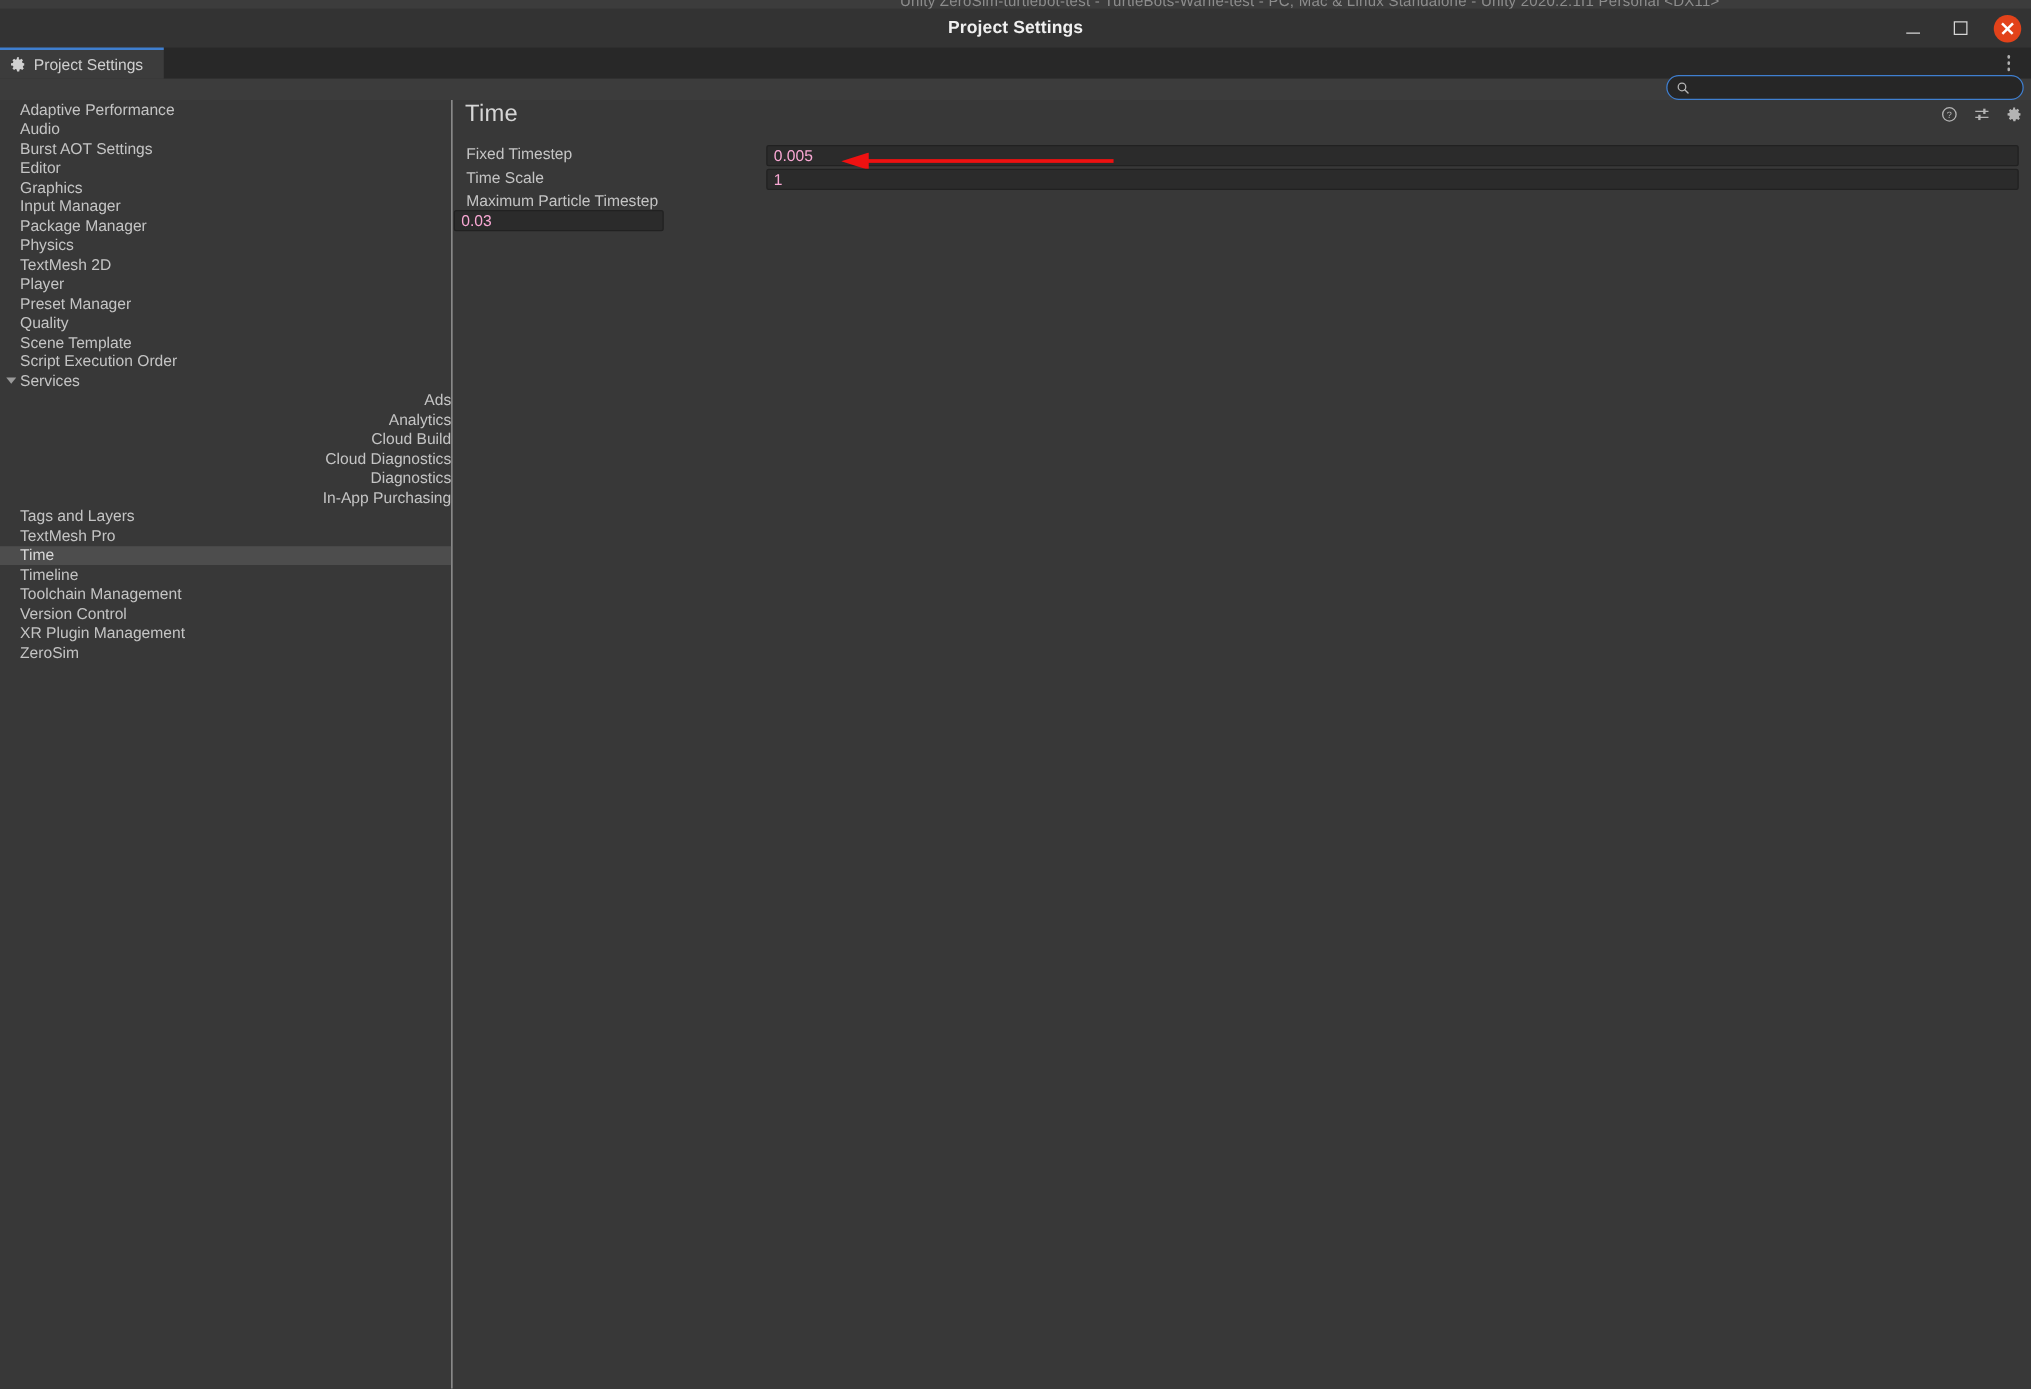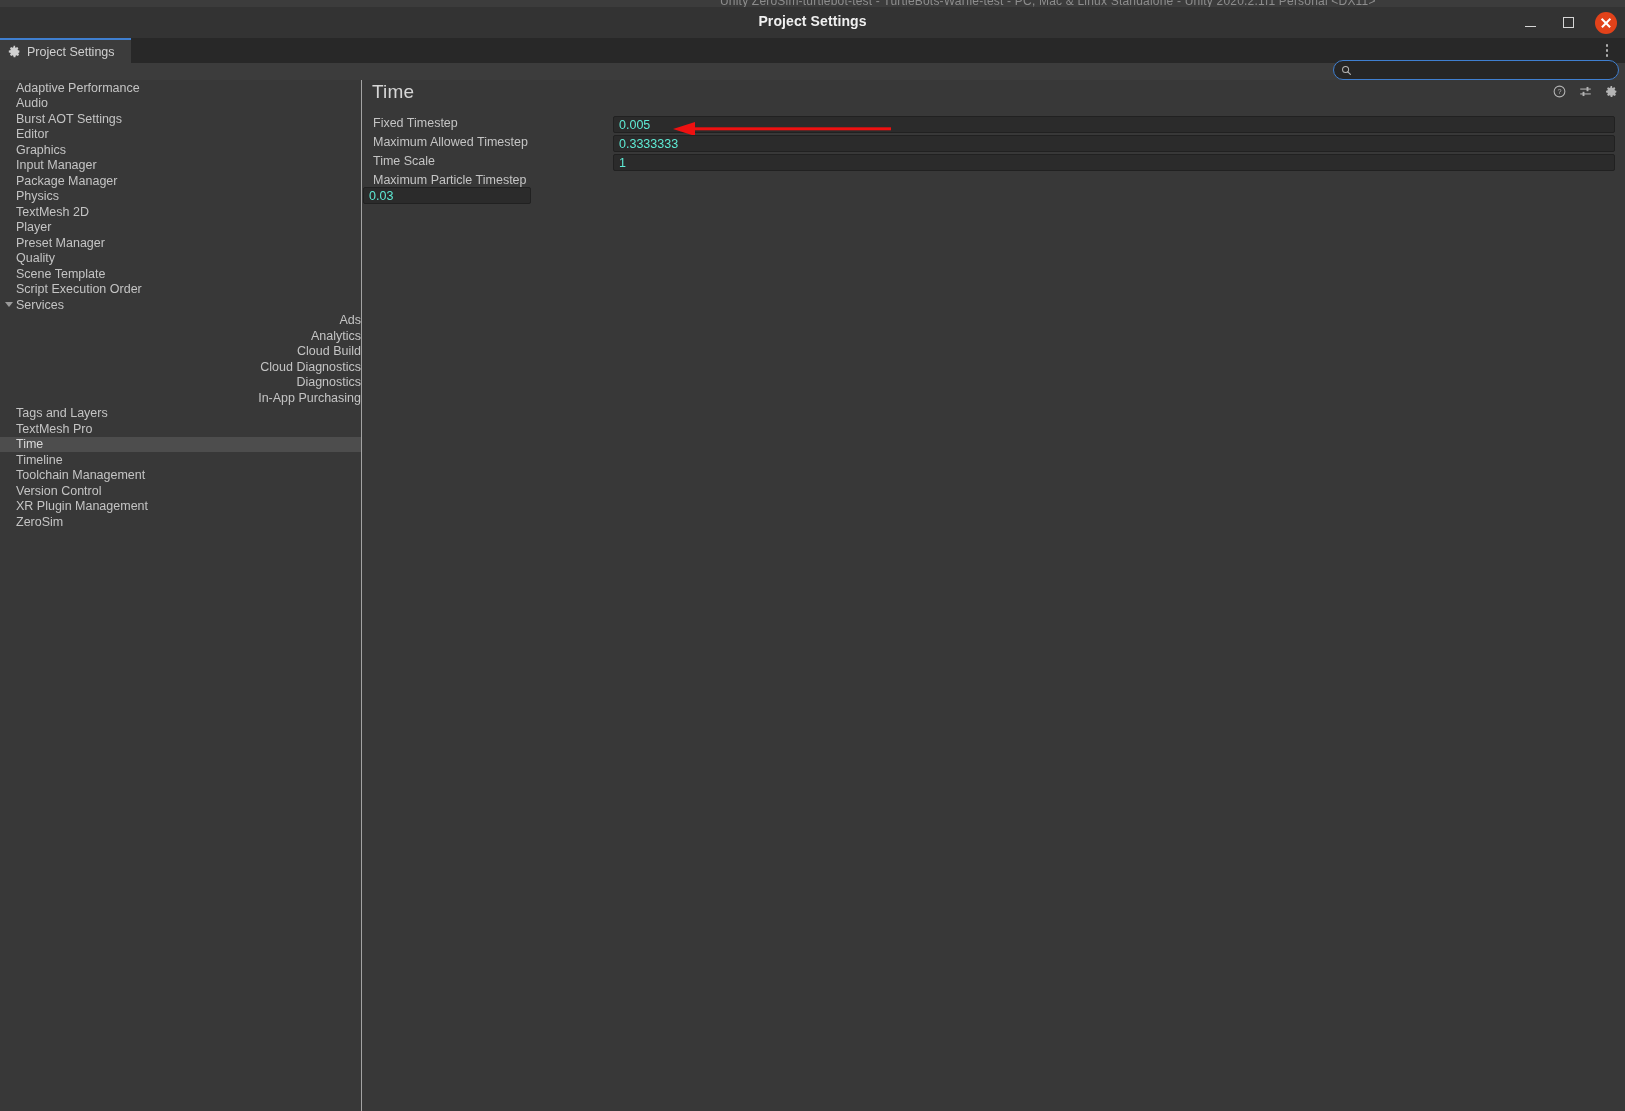--- a/index.html
+++ b/index.html
@@ -284,21 +284,21 @@
     box-sizing: border-box;
     display: flex;
     align-items: center;
     padding-left: 5px;
   }
   .prop-input {
     width: 100%;
     background: transparent;
     border: none;
     outline: none;
-    color: #5eead4;
+    color: #f9a8d4;
     font-family: "Liberation Sans", sans-serif;
     font-size: 12.5px;
     padding: 0;
     height: 15px;
   }
 
   
   .annot-arrow {
     position: absolute;
     left: 310px;
@@ -489,26 +489,20 @@
               <input type="text" class="prop-input" value="0.005" style="">
             </div>
             <div class="annot-arrow">
               <svg width="218" height="14" viewBox="0 0 218 14">
                 <polygon points="0,7 22,0 22,14" fill="#ee1111"></polygon>
                 <rect x="21" y="5.3" width="197" height="3" fill="#ee1111"></rect>
               </svg>
             </div>
           </div>
           <div class="prop-row" style="position: relative;">
-            <div class="prop-label">Maximum Allowed Timestep</div>
-            <div class="prop-field">
-              <input type="text" class="prop-input" value="0.3333333" style="">
-            </div>
-          </div>
-          <div class="prop-row" style="position: relative;">
             <div class="prop-label">Time Scale</div>
             <div class="prop-field">
               <input type="text" class="prop-input" value="1" style="">
             </div>
           </div>
           <div class="prop-row" style="position: relative; flex-direction: column;">
             <div class="prop-label">Maximum Particle Timestep</div>
             <div class="prop-field">
               <input type="text" class="prop-input" value="0.03" style="">
             </div>

